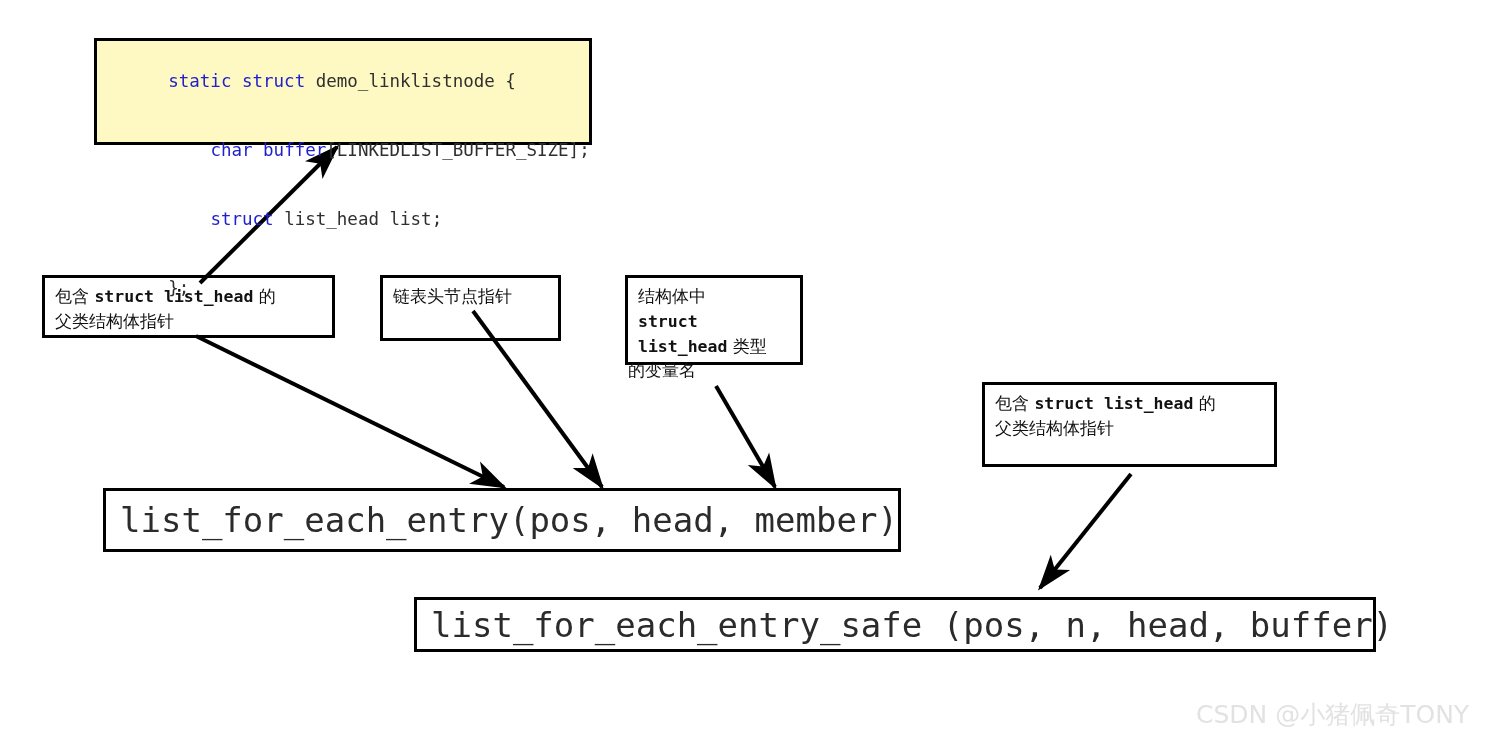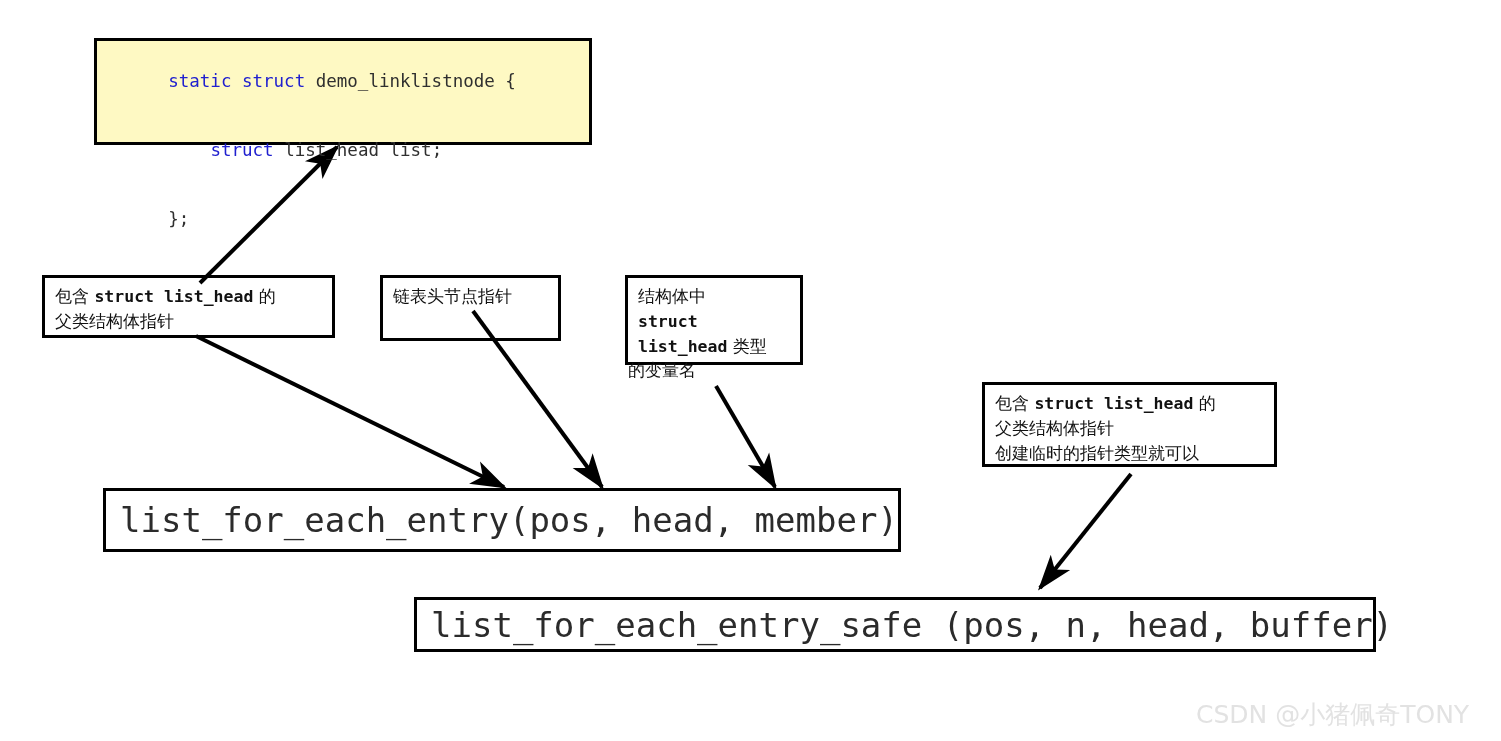--- a/index.html
+++ b/index.html
@@ -129,20 +129,23 @@
     <line x1="473" y1="311" x2="602" y2="487" stroke="#000000" stroke-width="4" marker-end="url(#ah)"></line>
     <line x1="716" y1="386" x2="775" y2="487" stroke="#000000" stroke-width="4" marker-end="url(#ah)"></line>
     <line x1="1131" y1="474" x2="1040" y2="588" stroke="#000000" stroke-width="4" marker-end="url(#ah)"></line>
   </svg>
 
   <div class="code-box">
     <div class="code-line">
       <span class="kw">static struct</span><span> demo_linklistnode {</span>
     </div>
     <div class="code-line">
+      <span>    </span><span class="kw">char buffer</span><span>[LINKEDLIST_BUFFER_SIZE];</span>
+    </div>
+    <div class="code-line">
       <span>    </span><span class="kw">struct</span><span> list_head list;</span>
     </div>
     <div class="code-line">
       <span>};</span>
     </div>
   </div>
 
   <div class="note" id="note-parent-ptr-1">
     <div class="row"><span>包含 </span><span class="mono">struct list_head</span><span> 的</span></div>
     <div class="row">父类结构体指针</div>
@@ -155,21 +158,20 @@
   <div class="note" id="note-member">
     <div class="row">结构体中</div>
     <div class="row mono">struct</div>
     <div class="row"><span class="mono">list_head</span><span> 类型</span></div>
   </div>
   <div class="note-overflow">的变量名</div>
 
   <div class="note" id="note-parent-ptr-2">
     <div class="row"><span>包含 </span><span class="mono">struct list_head</span><span> 的</span></div>
     <div class="row">父类结构体指针</div>
-    <div class="row">创建临时的指针类型就可以</div>
   </div>
 
   <div class="macro-box" id="macro-entry">list_for_each_entry(pos, head, member)</div>
 
   <div class="macro-box" id="macro-entry-safe">list_for_each_entry_safe (pos, n, head, buffer)</div>
 
   <div id="watermark">CSDN @小猪佩奇TONY</div>
 
 </div>
 

